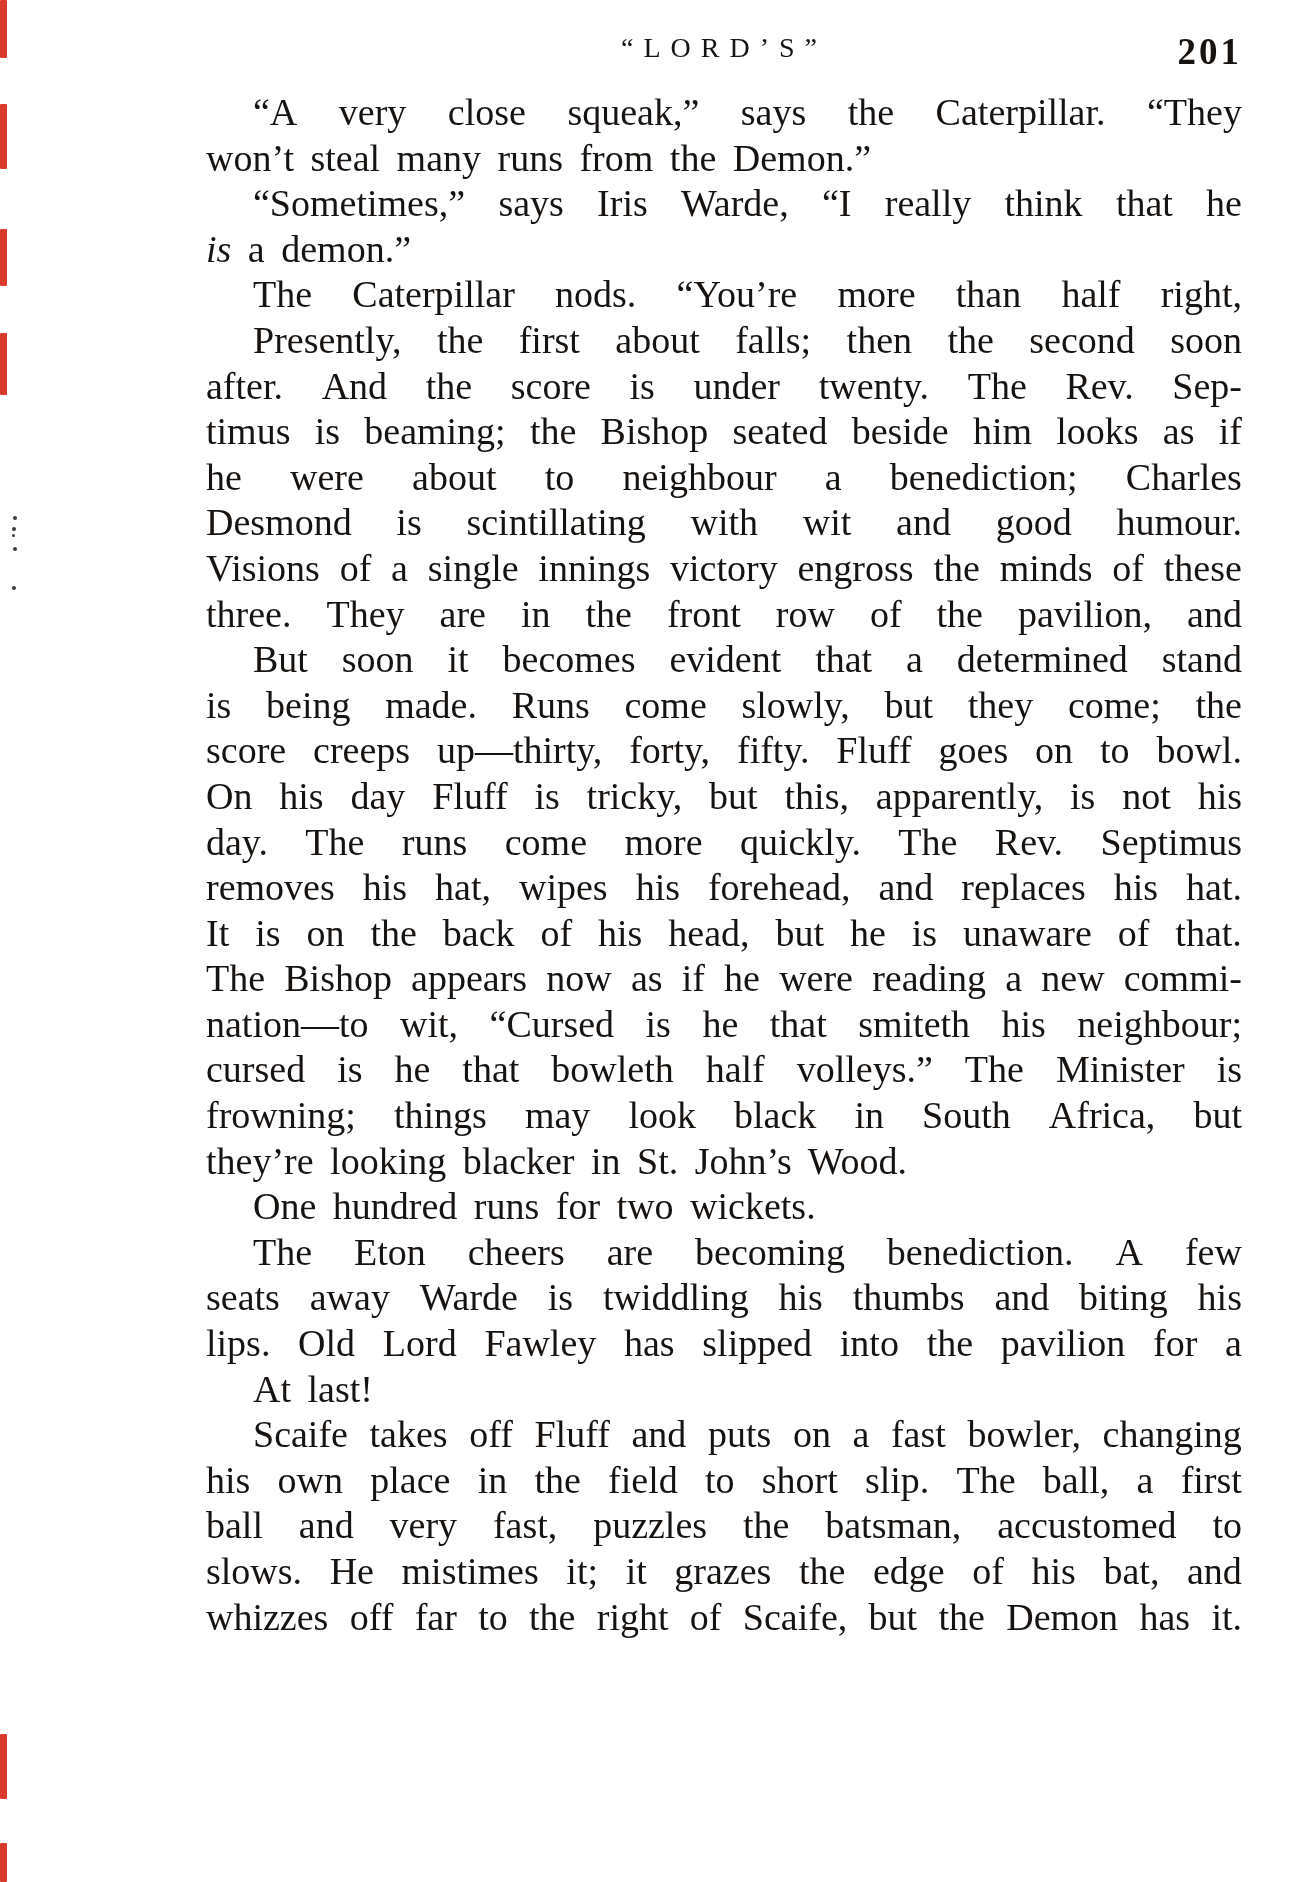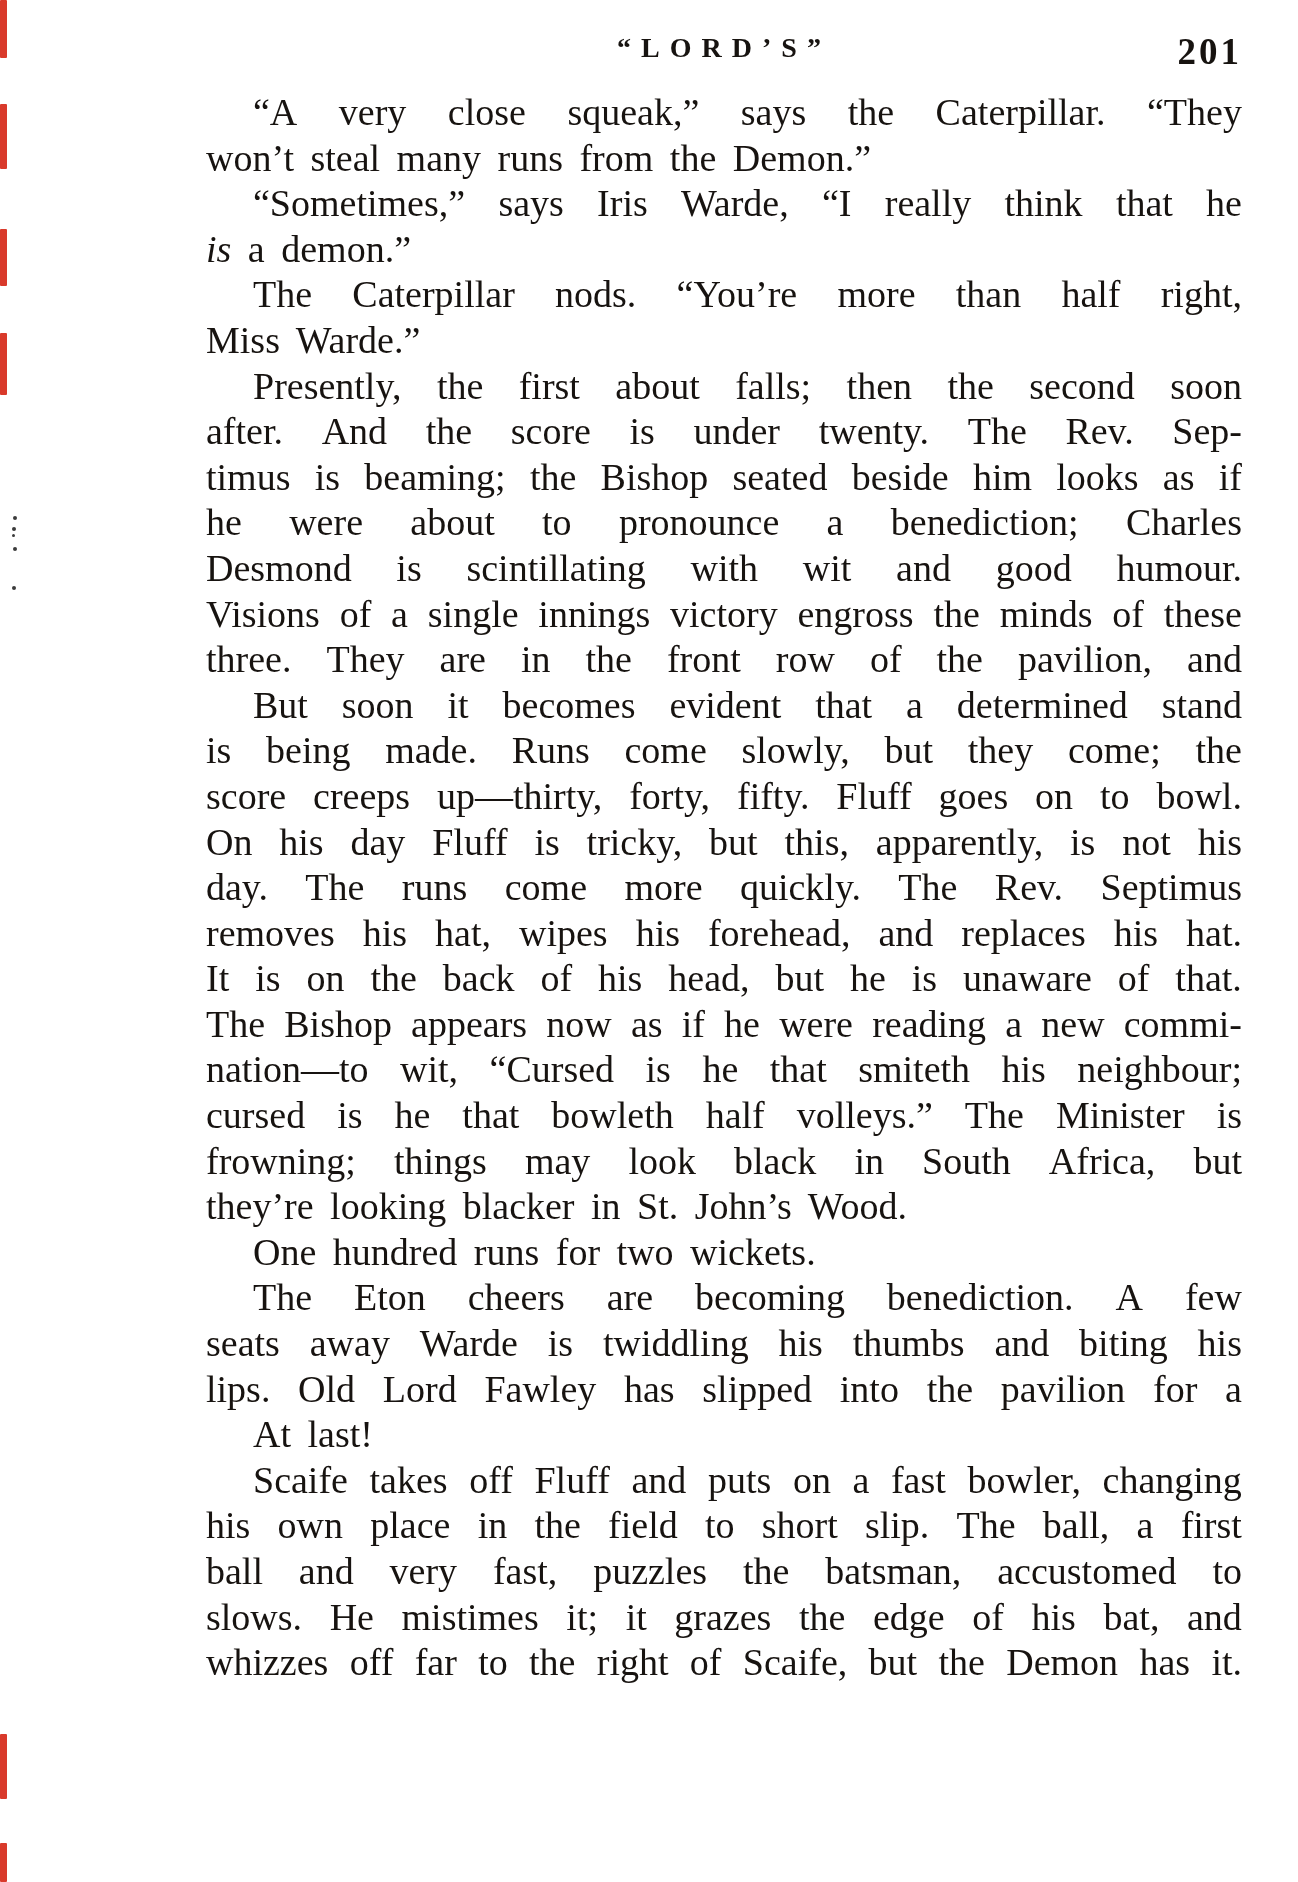--- a/index.html
+++ b/index.html
@@ -11,21 +11,21 @@
     overflow: hidden;
     font-family: "Liberation Serif", "DejaVu Serif", serif;
     color: #171310;
   }
   #header { position: absolute; left: 206px; top: 26px; width: 1036px; height: 52px; }
   #title {
     position: absolute; left: 0; right: 0; top: 6px;
     text-align: center;
     font-size: 28px;
     letter-spacing: 10px;
-    font-weight: bold;
+    font-weight: normal;
   }
   #pagenum {
     position: absolute; right: 0; top: 4px;
     font-size: 37px;
     letter-spacing: 3px;
     font-weight: bold;
   }
   #body-block { position: absolute; left: 206px; top: 90px; width: 1036px; }
   .line {
     height: 45.6px;
@@ -81,21 +81,20 @@
         <div class="line just indent">
           <span class="word">The</span>
           <span class="word">Caterpillar</span>
           <span class="word">nods.</span>
           <span class="word">“You’re</span>
           <span class="word">more</span>
           <span class="word">than</span>
           <span class="word">half</span>
           <span class="word">right,</span>
         </div>
-        <div class="line ragged"><span>Miss Warde.”</span></div>
       </div>
       <div class="paragraph">
         <div class="line just indent">
           <span class="word">Presently,</span>
           <span class="word">the</span>
           <span class="word">first</span>
           <span class="word">about</span>
           <span class="word">falls;</span>
           <span class="word">then</span>
           <span class="word">the</span>
@@ -125,21 +124,21 @@
           <span class="word">him</span>
           <span class="word">looks</span>
           <span class="word">as</span>
           <span class="word">if</span>
         </div>
         <div class="line just">
           <span class="word">he</span>
           <span class="word">were</span>
           <span class="word">about</span>
           <span class="word">to</span>
-          <span class="word">pronounce</span>
+          <span class="word">neighbour</span>
           <span class="word">a</span>
           <span class="word">benediction;</span>
           <span class="word">Charles</span>
         </div>
         <div class="line just">
           <span class="word">Desmond</span>
           <span class="word">is</span>
           <span class="word">scintillating</span>
           <span class="word">with</span>
           <span class="word">wit</span>

